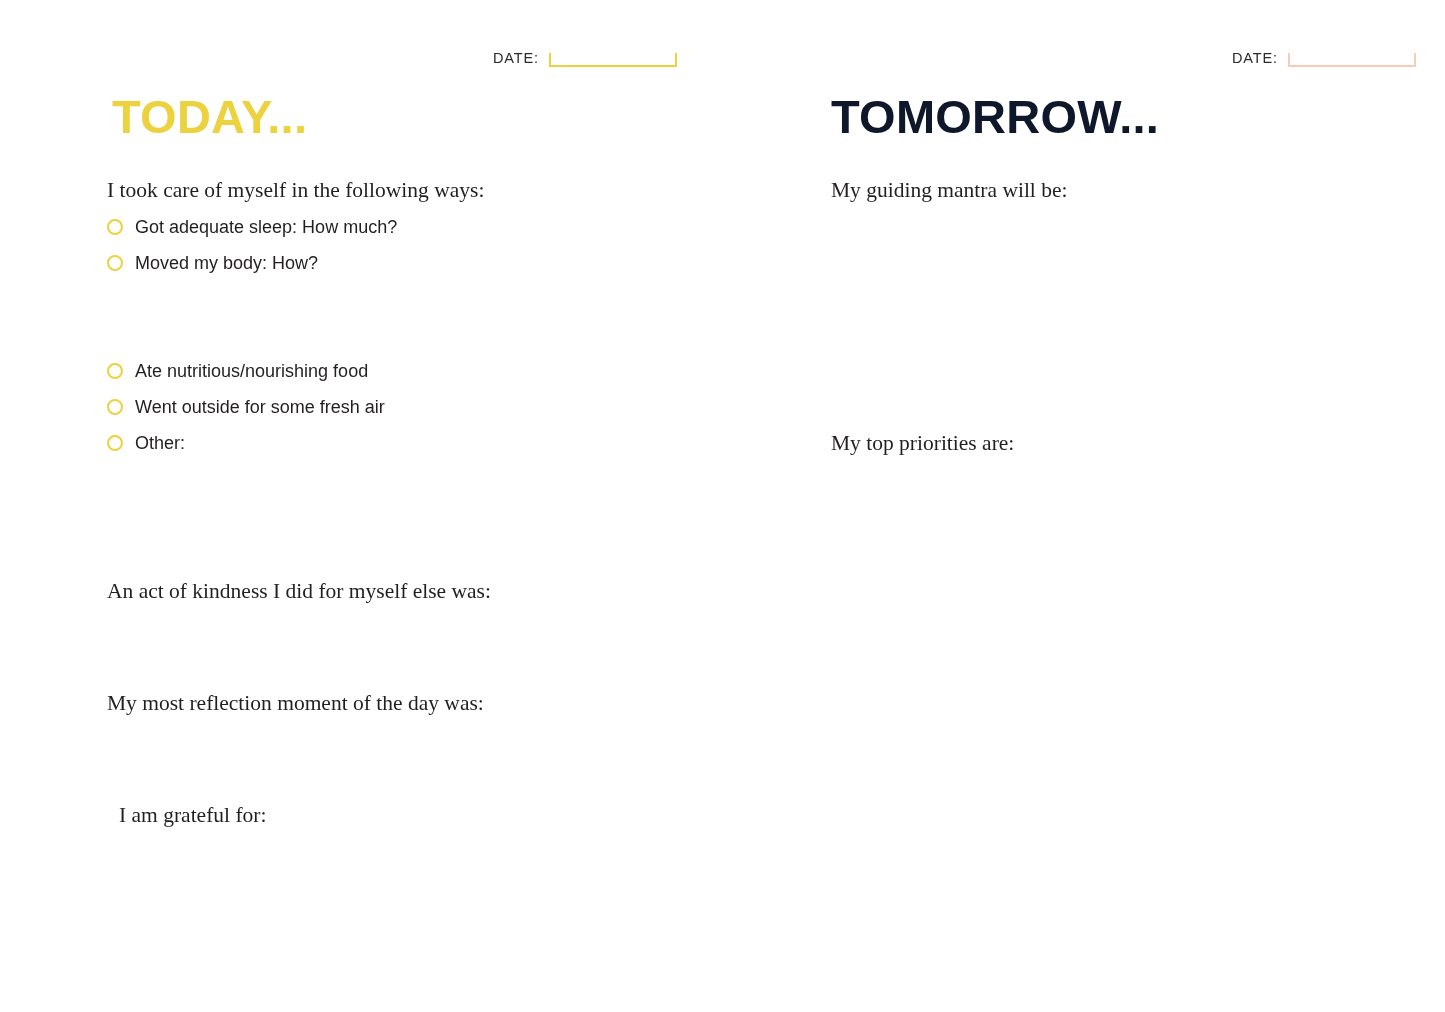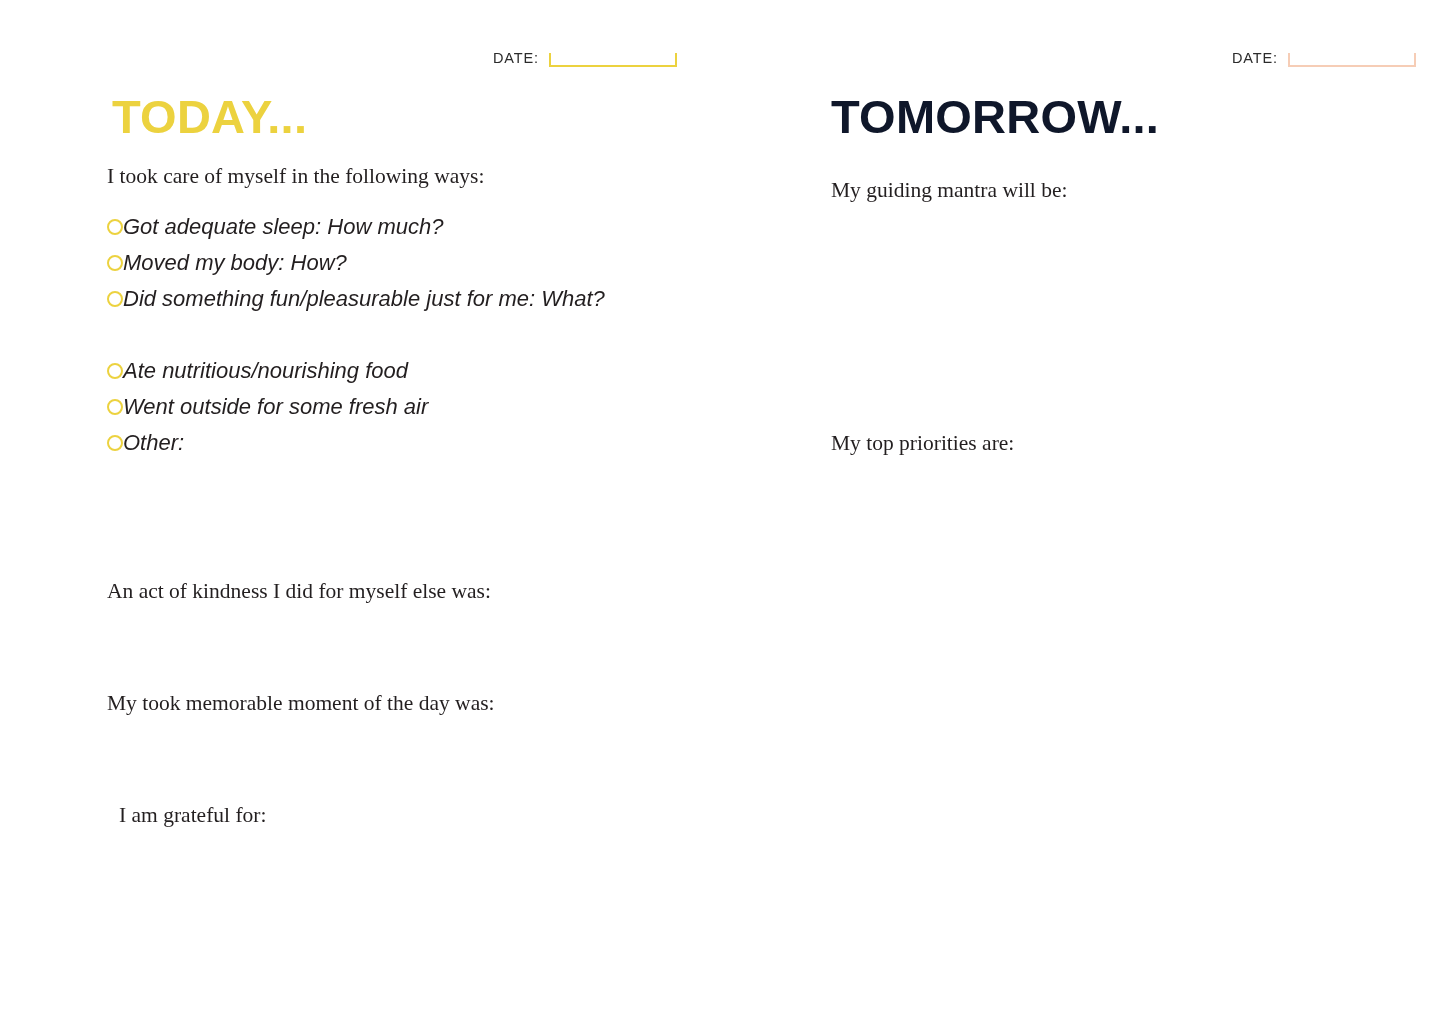--- a/index.html
+++ b/index.html
@@ -80,60 +80,56 @@
   }
   .circle {
     width: 16px;
     height: 16px;
     border: 2px solid #ecd23f;
     border-radius: 50%;
     box-sizing: border-box;
     flex: 0 0 auto;
   }
   .check-label {
+    margin-left: 12px;
     font-family: "Liberation Sans", sans-serif;
-    font-size: 22px;
+    font-size: 18px;
     color: #231f20;
     line-height: 1;
     white-space: nowrap;
-    font-style: italic;
   }
 
   
   .write-area {
     position: absolute;
     background: transparent;
   }
 </style>
 </head>
 <body>
 
 <div class="page">
 
   <div class="date-row date-left">
     <span class="date-label">DATE:</span>
     <span class="date-bracket"></span>
   </div>
 
   <h1 class="heading heading-today">TODAY...</h1>
 
-  <div class="prompt" style="left:107px; top:164px;">I took care of myself in the following ways:</div>
+  <div class="prompt" style="left:107px; top:178px;">I took care of myself in the following ways:</div>
 
   <div class="checklist" style="top:209px;">
     <div class="check-item">
       <span class="circle"></span>
       <span class="check-label">Got adequate sleep: How much?</span>
     </div>
     <div class="check-item">
       <span class="circle"></span>
       <span class="check-label">Moved my body: How?</span>
-    </div>
-    <div class="check-item">
-      <span class="circle"></span>
-      <span class="check-label">Did something fun/pleasurable just for me: What?</span>
     </div>
   </div>
 
   <div class="checklist" style="top:353px;">
     <div class="check-item">
       <span class="circle"></span>
       <span class="check-label">Ate nutritious/nourishing food</span>
     </div>
     <div class="check-item">
       <span class="circle"></span>
@@ -141,21 +137,21 @@
     </div>
     <div class="check-item">
       <span class="circle"></span>
       <span class="check-label">Other:</span>
     </div>
   </div>
 
   <div class="prompt" style="left:107px; top:579px;">An act of kindness I did for myself else was:</div>
   <div class="write-area" style="left:107px; top:605px; width:620px; height:75px;"></div>
 
-  <div class="prompt" style="left:107px; top:691px;">My took memorable moment of the day was:</div>
+  <div class="prompt" style="left:107px; top:691px;">My most reflection moment of the day was:</div>
   <div class="write-area" style="left:107px; top:717px; width:620px; height:75px;"></div>
 
   <div class="prompt" style="left:107px; top:803px;margin-left:12px;">I am grateful for:</div>
   <div class="write-area" style="left:107px; top:829px; width:620px; height:150px;"></div>
 
   <div class="date-row date-right">
     <span class="date-label">DATE:</span>
     <span class="date-bracket"></span>
   </div>
 

